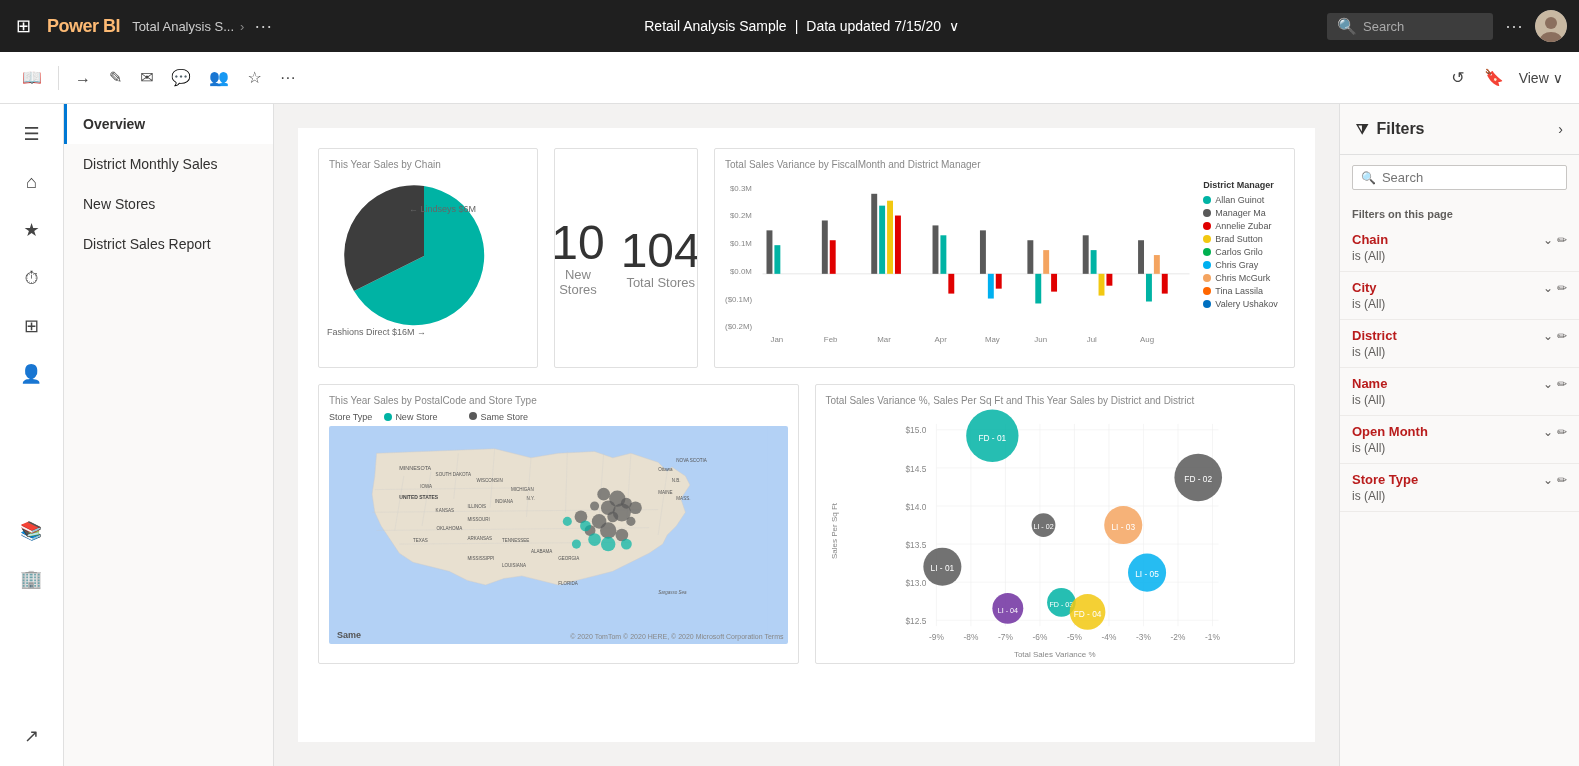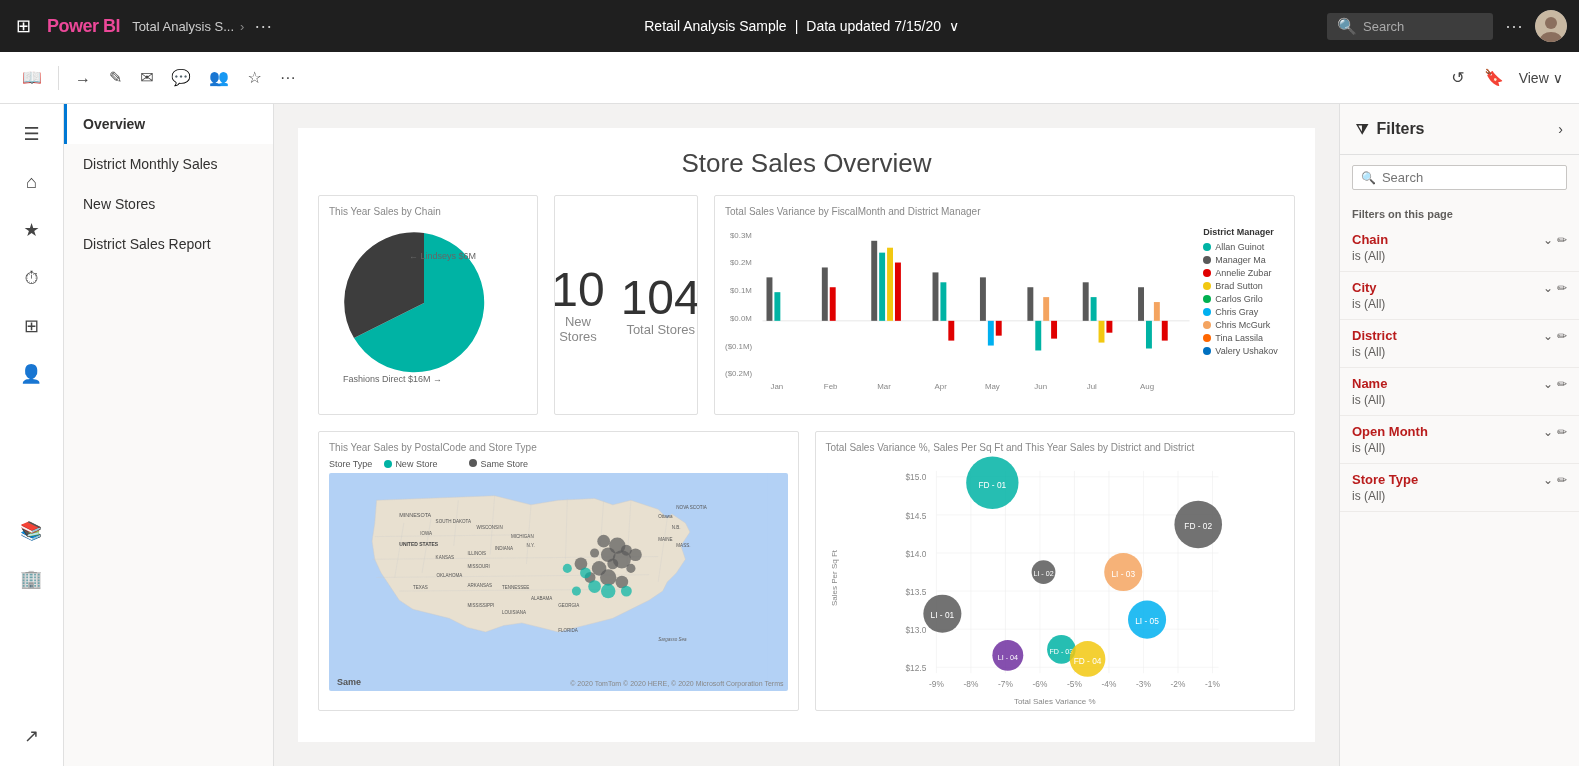--- a/index.html
+++ b/index.html
@@ -4,21 +4,21 @@
   <style>
     * { box-sizing: border-box; margin: 0; padding: 0; }
     body { font-family: 'Segoe UI', Arial, sans-serif; background: #f3f2f1; overflow: hidden; width: 1579px; height: 766px; }
 
     
     .top-nav {
       display: flex; align-items: center; background: #1f1f1f; height: 52px;
       padding: 0 12px; gap: 12px; position: relative; z-index: 10;
     }
     .nav-grid-icon { color: #fff; font-size: 18px; cursor: pointer; padding: 4px; }
-    .nav-logo { color: #ec4899; font-weight: 700; font-size: 18px; letter-spacing: -0.5px; white-space: nowrap; }
+    .nav-logo { color: #fdba74; font-weight: 700; font-size: 18px; letter-spacing: -0.5px; white-space: nowrap; }
     .nav-breadcrumb { color: #ccc; font-size: 13px; display: flex; align-items: center; gap: 6px; }
     .nav-breadcrumb span { color: #ccc; }
     .nav-breadcrumb .chevron { color: #888; }
     .nav-dots { color: #ccc; font-size: 18px; cursor: pointer; padding: 4px; }
     .nav-center { flex: 1; text-align: center; color: #fff; font-size: 14px; display: flex; align-items: center; justify-content: center; gap: 8px; }
     .nav-search {
       display: flex; align-items: center; background: #3d3d3d; border-radius: 3px;
       padding: 4px 10px; gap: 6px; min-width: 160px;
     }
     .nav-search input { background: transparent; border: none; outline: none; color: #fff; font-size: 13px; width: 120px; }
@@ -205,33 +205,32 @@
 
   <div class="pages-panel">
     <div class="page-item active">Overview</div>
     <div class="page-item">District Monthly Sales</div>
     <div class="page-item">New Stores</div>
     <div class="page-item">District Sales Report</div>
   </div>
 
   <div class="canvas">
     <div class="dashboard">
-      <div class="dashboard-title">Store Sales Overview</div>
 
       <div class="charts-row">
 
         <div class="chart-box pie-box">
           <div class="chart-title">This Year Sales by Chain</div>
           <svg width="190" height="160" viewBox="0 0 190 160">
 
             <path d="M95,80 L95,10 A70,70 0 1,1 25,115 Z" fill="#00b3a4"></path>
 
             <path d="M95,80 L25,115 A70,70 0 0,1 95,10 Z" fill="#3d3d3d"></path>
           </svg>
-          <div style="position:absolute;bottom:30px;left:24px;font-size:9px;color:#666;">Fashions Direct $16M →</div>
+          <div style="position:absolute;bottom:30px;left:8px;font-size:9px;color:#666;">Fashions Direct $16M →</div>
           <div style="position:absolute;top:55px;left:90px;font-size:9px;color:#666;">← Lindseys $6M</div>
         </div>
 
         <div class="chart-box kpi-box">
           <div style="text-align:center;">
             <div class="kpi-number">10</div>
             <div class="kpi-label">New Stores</div>
           </div>
           <div style="text-align:center;">
             <div class="kpi-number">104</div>

